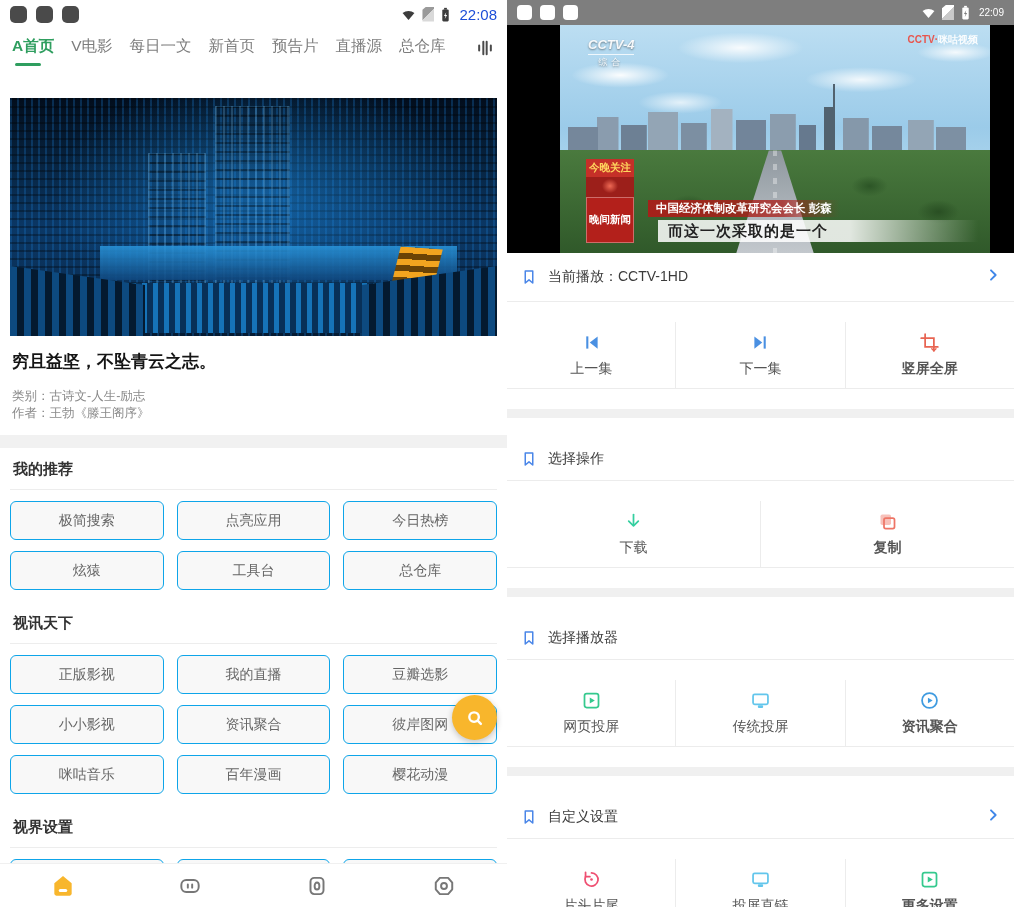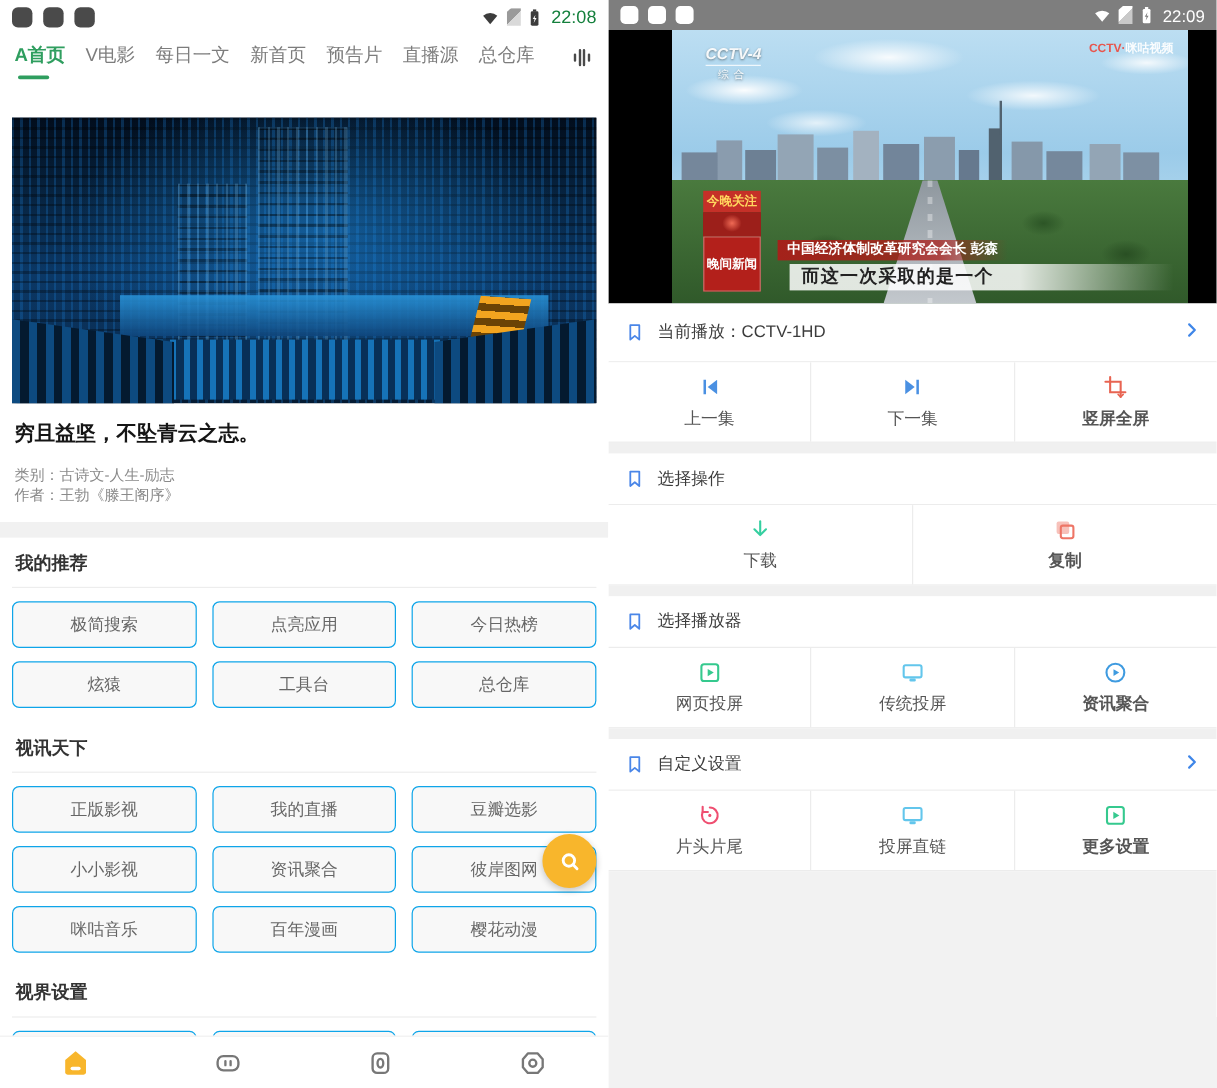--- a/index.html
+++ b/index.html
@@ -10,21 +10,21 @@
   #phone-right{left:507px;}
   .ic{display:inline-flex;align-items:center;justify-content:center;}
   .ic svg{width:100%;height:100%;display:block;}
 
   
   .sb{height:28px;display:flex;align-items:center;gap:9px;padding:0 10px;--sb-bg:#fff;}
   .sb .sq{width:17px;height:17px;border-radius:5px;background:#4a4a4a;}
   .sb-right{margin-left:auto;display:flex;align-items:center;gap:6px;color:#3c3c3c;}
   .nosim{width:12px;height:15px;background:linear-gradient(135deg,#9a9a9a 50%,#d9d9d9 50%);
          clip-path:polygon(32% 0,100% 0,100% 100%,0 100%,0 22%);}
-  .sb .time{font-size:15px;color:#15803d;margin-left:2px;}
+  .sb .time{font-size:15px;color:#1d4ed8;margin-left:2px;}
 
   
   .tabs{display:flex;align-items:flex-start;padding:8px 12px 0;height:38px;}
   .tab{margin-right:17px;font-size:15.5px;color:#7d7d7d;position:relative;padding-bottom:9px;white-space:nowrap;}
   .tab.active{color:#2f9e5f;font-weight:bold;}
   .tab.active::after{content:"";position:absolute;left:3px;bottom:0;width:26px;height:3px;border-radius:2px;background:#2f9e5f;}
   .tabs .eq{margin-left:auto;color:#4a4a4a;margin-top:2px;}
 
   
   .hero{position:relative;margin:24px 10px 0;height:238px;overflow:hidden;background:#041226;}
@@ -64,21 +64,21 @@
   .fab{position:absolute;left:452px;top:695px;width:45px;height:45px;border-radius:50%;
        display:flex;align-items:center;justify-content:center;box-shadow:0 2px 6px rgba(0,0,0,.22);z-index:6;}
 
   .nav{position:absolute;left:0;right:0;bottom:0;height:43px;background:#fff;border-top:1px solid #f0f0f0;
        display:flex;align-items:center;justify-content:space-around;z-index:5;}
 
   
   .sb-r{position:absolute;top:0;left:0;right:0;height:25px;background:#7e7e7e;display:flex;align-items:center;
         gap:8px;padding:0 10px;z-index:5;color:#fff;--sb-bg:#7e7e7e;}
   .sb-r .sq{width:15px;height:15px;border-radius:4px;background:#fff;}
-  .sb-r .time{font-size:14px;color:#fff;margin-left:2px;}
+  .sb-r .time{font-size:10px;color:#fff;margin-left:2px;}
 
   
   .video{position:absolute;top:25px;left:0;right:0;height:228px;background:#000;}
   .vimg{position:absolute;left:53px;width:430px;top:0;bottom:0;overflow:hidden;}
   .vimg>div{position:absolute;}
   .v-sky{inset:0;background:linear-gradient(180deg,#bcdef2 0%,#9bcbe9 45%,#a9d3ec 60%);}
   .v-clouds{inset:0;background:
     radial-gradient(70px 18px at 14% 22%,rgba(255,255,255,.95),transparent 70%),
     radial-gradient(90px 22px at 42% 10%,rgba(255,255,255,.9),transparent 70%),
     radial-gradient(80px 18px at 70% 24%,rgba(255,255,255,.85),transparent 70%),
@@ -120,21 +120,21 @@
   .v-b-ball{height:20px;background:radial-gradient(10px 9px at 50% 45%,#ef6a55,#9c1f1a 80%),#8c1a16;}
   .v-b-bot{background:#b3201b;color:#fff;font-size:10.5px;padding:16px 2px;box-shadow:inset 0 0 0 1px rgba(255,255,255,.35);}
   .v-cap1{left:88px;bottom:36px;height:17px;line-height:17px;padding:0 8px;white-space:nowrap;
           background:linear-gradient(90deg,rgba(170,30,25,.95),rgba(170,30,25,.75) 70%,rgba(170,30,25,0));
           color:#fff;font-size:11.5px;font-weight:bold;}
   .v-cap2{left:98px;bottom:11px;height:22px;line-height:22px;padding:0 10px;width:300px;white-space:nowrap;
           background:linear-gradient(90deg,rgba(255,255,255,.85) 60%,rgba(255,255,255,0));
           color:#222;font-size:15px;font-weight:bold;letter-spacing:1px;}
 
   
-  .controls{position:absolute;top:253px;left:0;right:0;bottom:0;display:flex;flex-direction:column;background:#fff;}
+  .controls{position:absolute;top:253px;left:0;right:0;bottom:0;display:flex;flex-direction:column;background:#fff;gap:20px;}
   .gap{height:9px;background:#f0f0f0;flex:none;}
   .r-header{height:42px;flex:none;display:flex;align-items:center;padding:0 13px;border-bottom:1px solid #ececec;background:#fff;}
   .r-header.first{height:48px;}
   .r-h-label{margin-left:10px;font-size:14px;color:#3c3c3c;}
   .r-h-chev{margin-left:auto;color:#3f86e8;}
   .r-grid{display:flex;flex:none;border-bottom:1px solid #ececec;background:#fff;}
   .r-cell{flex:1;height:66px;display:flex;flex-direction:column;align-items:center;justify-content:center;
           gap:7px;border-right:1px solid #ececec;}
   .r-cell:last-child{border-right:none;font-weight:bold;}
   .r-label{font-size:14px;color:#555;}

